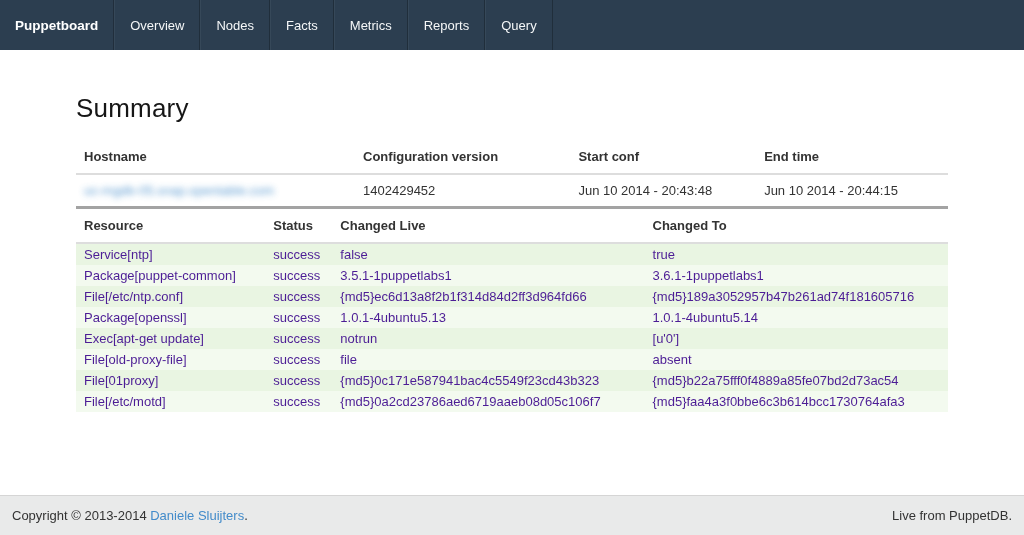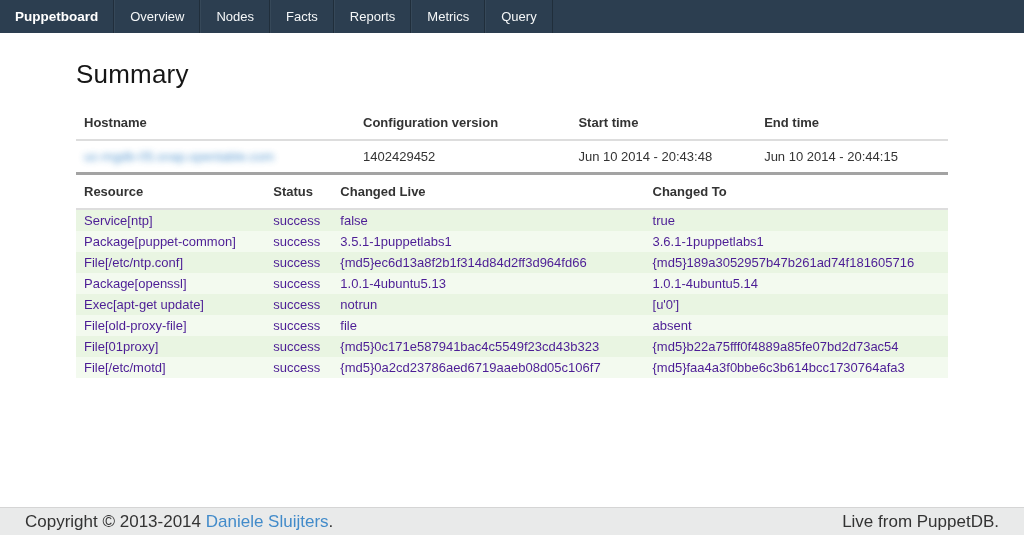--- a/index.html
+++ b/index.html
@@ -7,21 +7,21 @@
   body {
     width:1024px; height:535px;
     font-family:"Liberation Sans", sans-serif;
     position:relative; overflow:hidden;
     color:#333;
   }
 
   
   .navbar {
     background:#2c3e50;
-    height:33px;
+    height:50px;
     display:flex;
     align-items:stretch;
   }
   .navbar .brand {
     color:#ffffff;
     font-weight:bold;
     font-size:13.5px;
     padding:0 15px;
     display:flex; align-items:center;
     border-right:1px solid rgba(0,0,0,0.25);
@@ -34,21 +34,21 @@
     display:flex; align-items:center;
     border-right:1px solid rgba(0,0,0,0.25);
     border-left:1px solid rgba(255,255,255,0.05);
     cursor:pointer;
   }
 
   
   .container {
     width:872px;
     margin:0 auto;
-    padding-top:26px;
+    padding-top:43px;
   }
   h2.section-title {
     font-size:26px;
     font-weight:500;
     color:#161616;
     letter-spacing:0.2px;
     margin-bottom:16px;
   }
   .events-title { margin-top:26px; }
 
@@ -93,61 +93,61 @@
     color:#4c1d95;
     font-size:13px;
   }
   .events-table tbody tr:nth-child(odd)  { background:#e9f5e2; }
   .events-table tbody tr:nth-child(even) { background:#f3faef; }
 
   
   .footer {
     position:absolute;
     left:0; right:0; bottom:0;
-    height:28px;
+    height:40px;
     background:#e9eaea;
     border-top:1px solid #d5d5d5;
     display:flex;
     align-items:center;
     justify-content:space-between;
-    padding:0 25px;
-    font-size:17px;
+    padding:0 12px;
+    font-size:13px;
     color:#333;
   }
   .footer a { color:#428bca; text-decoration:none; cursor:pointer; }
 </style>
 </head>
 <body>
 
 <nav class="navbar">
   <div class="brand">Puppetboard</div>
   <div class="nav-item">Overview</div>
   <div class="nav-item">Nodes</div>
   <div class="nav-item">Facts</div>
+  <div class="nav-item">Metrics</div>
   <div class="nav-item">Reports</div>
-  <div class="nav-item">Metrics</div>
   <div class="nav-item">Query</div>
 </nav>
 
 <div class="container">
 
   <h2 class="section-title">Summary</h2>
 
   <table class="summary-table">
     <colgroup>
         <col class="c1">
         <col class="c2">
         <col class="c3">
         <col class="c4">
       </colgroup>
     <thead>
       <tr>
         <th>Hostname</th>
         <th>Configuration version</th>
-        <th>Start time</th>
+        <th>Start conf</th>
         <th>End time</th>
       </tr>
     </thead>
     <tbody>
       <tr>
         <td><a class="hostname-link">uc-mgdb-05.snap.opentable.com</a></td>
         <td>1402429452</td>
         <td>Jun 10 2014 - 20:43:48</td>
         <td>Jun 10 2014 - 20:44:15</td>
       </tr>

